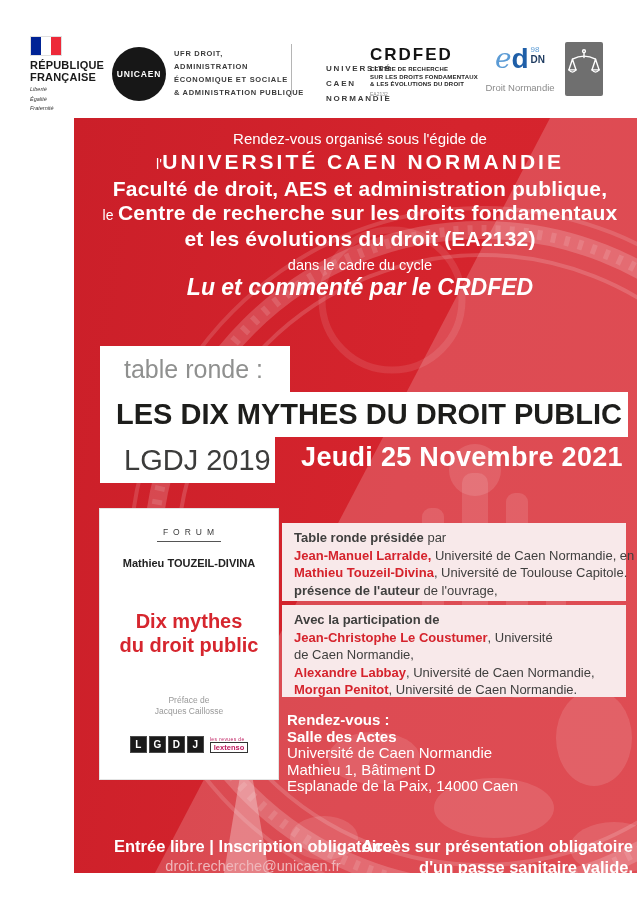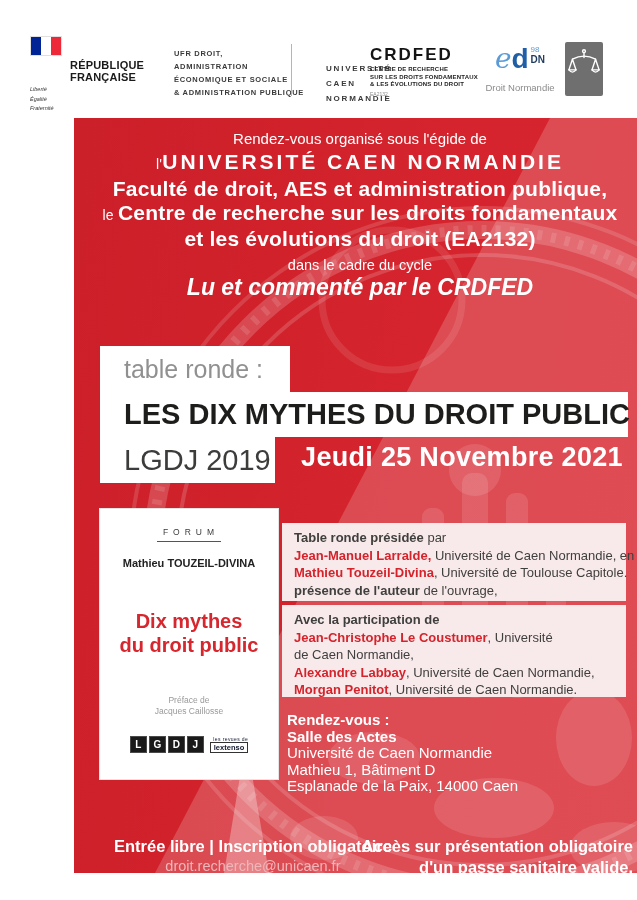--- a/index.html
+++ b/index.html
@@ -8,21 +8,21 @@
     background:#ffffff;
     font-family:"Liberation Sans", sans-serif;
     -webkit-font-smoothing:antialiased;
   }
   
   .hdr{position:absolute;left:0;top:0;width:637px;height:118px;background:#fff;}
   .rf{position:absolute;left:30px;top:36px;width:84px;color:#1a1a1a;}
   .rf-flag{width:30px;height:18px;display:flex;border:1px solid #e0e0e0;margin-bottom:3px;}
   .rf-flag i{flex:1;}
   .rf-b{background:#002395;} .rf-w{background:#ffffff;} .rf-r{background:#ed2939;}
-  .rf-name{font-weight:bold;font-size:11px;line-height:12px;letter-spacing:0.2px;margin-left:40px;}
+  .rf-name{font-weight:bold;font-size:11px;line-height:12px;letter-spacing:0.2px;}
   .rf-motto{margin-top:3px;font-style:italic;font-size:5.5px;line-height:6.5px;color:#333;}
   .uc-circle{position:absolute;left:112px;top:47px;width:54px;height:54px;border-radius:50%;
     background:#171717;color:#fff;display:flex;align-items:center;justify-content:center;
     font-size:8.5px;font-weight:bold;letter-spacing:0.8px;}
   .ufr{position:absolute;left:174px;top:47px;font-size:7.5px;font-weight:bold;color:#3a3a3a;
     letter-spacing:0.7px;line-height:13px;}
   .hdr-div{position:absolute;left:291px;top:44px;width:1px;height:52px;background:#b5b5b5;}
   .ucn{position:absolute;left:302px;top:61px;font-size:8px;font-weight:bold;color:#3a3a3a;
     letter-spacing:1.8px;line-height:15px;margin-left:24px;}
   .crdfed{position:absolute;left:370px;top:46px;color:#141414;}
@@ -51,40 +51,40 @@
   .cycle-small{font-size:14.5px;line-height:17px;margin-top:6px;}
   .cycle-title{font-size:23px;line-height:26px;font-weight:bold;font-style:italic;}
   .seg-sm{font-size:14px;font-weight:normal;letter-spacing:0.2px;}
   .seg-b{font-weight:bold;}
   .seg-rb{font-weight:bold;color:#d5232c;}
   
   .wbox{position:absolute;background:#ffffff;display:flex;align-items:center;}
   .kicker-box{left:26px;top:228px;width:190px;height:46px;}
   .kicker-box span{padding-left:24px;font-size:25px;color:#8f908f;}
   .title-box{left:26px;top:274px;width:528px;height:45px;}
-  .title-box span{padding-left:24px;font-size:29px;font-weight:bold;color:#1d1d1b;white-space:nowrap;}
+  .title-box span{padding-left:16px;font-size:29px;font-weight:bold;color:#1d1d1b;white-space:nowrap;}
   .edition-box{left:26px;top:319px;width:175px;height:46px;}
   .edition-box span{padding-left:24px;font-size:29px;color:#3c3c3b;}
   .date-block{position:absolute;left:205px;top:324px;width:366px;text-align:center;}
   .date-line{font-size:27px;font-weight:bold;line-height:30px;letter-spacing:0.3px;white-space:nowrap;}
   .time-line{font-size:23px;font-weight:bold;line-height:26px;margin-top:6px;white-space:nowrap;}
   
   .book{position:absolute;left:25px;top:390px;width:178px;height:270px;background:#fff;
     border:1px solid #e4e4e4;text-align:center;}
   .book-forum{position:absolute;top:12px;left:0;width:100%;}
   .book-forum span{display:inline-block;font-size:8.5px;letter-spacing:5px;color:#3a3a3a;
     border-bottom:1px solid #555;padding:0 2px 4px 6px;}
   .book-author{position:absolute;top:48px;left:0;width:100%;font-size:11px;font-weight:bold;color:#222;}
   .book-title{position:absolute;top:100px;left:0;width:100%;font-size:20px;line-height:24px;
     font-weight:bold;color:#d6262e;}
   .book-preface{position:absolute;top:186px;left:0;width:100%;font-size:8.5px;line-height:11px;color:#999;}
   .book-pub{position:absolute;bottom:26px;left:0;width:100%;display:flex;align-items:center;justify-content:center;}
   .lgdj-sq{width:15px;height:15px;background:#1a1a1a;color:#fff;font-weight:bold;font-size:10px;
     display:flex;align-items:center;justify-content:center;margin-right:2px;border:1px solid #4a4a4a;}
-  .lextenso{margin-left:4px;text-align:right;color:#0f172a;}
+  .lextenso{margin-left:4px;text-align:left;color:#be185d;}
   .lex-top{font-size:5px;line-height:6px;letter-spacing:0.4px;}
   .lex-box{border:1px solid #333;font-size:7.5px;font-weight:bold;padding:0 3px;line-height:9px;}
   
   .pbox{position:absolute;left:208px;width:344px;background:#f8e9ea;color:#3f3f3e;
     padding:6px 12px;box-sizing:border-box;}
   .pbox .rich-line{font-size:13px;line-height:17.5px;white-space:nowrap;}
   .preside-box{top:405px;height:78px;}
   .participation-box{top:487px;height:92px;}
   
   .venue{position:absolute;left:213px;top:594px;}
@@ -107,20 +107,23 @@
         <i class="rf-w"></i>
         <i class="rf-r"></i>
       </div>
     <div class="rf-name">RÉPUBLIQUE</div>
     <div class="rf-name">FRANÇAISE</div>
     <div class="rf-motto">Liberté</div>
     <div class="rf-motto">Égalité</div>
     <div class="rf-motto">Fraternité</div>
   </div>
 
+  <div class="uc-circle">
+    <span>UNICAEN</span>
+  </div>
 
   <div class="ufr">
     <div>UFR DROIT,</div>
     <div>ADMINISTRATION</div>
     <div>ÉCONOMIQUE ET SOCIALE</div>
     <div>&amp; ADMINISTRATION PUBLIQUE</div>
   </div>
 
   <div class="hdr-div"></div>
 

